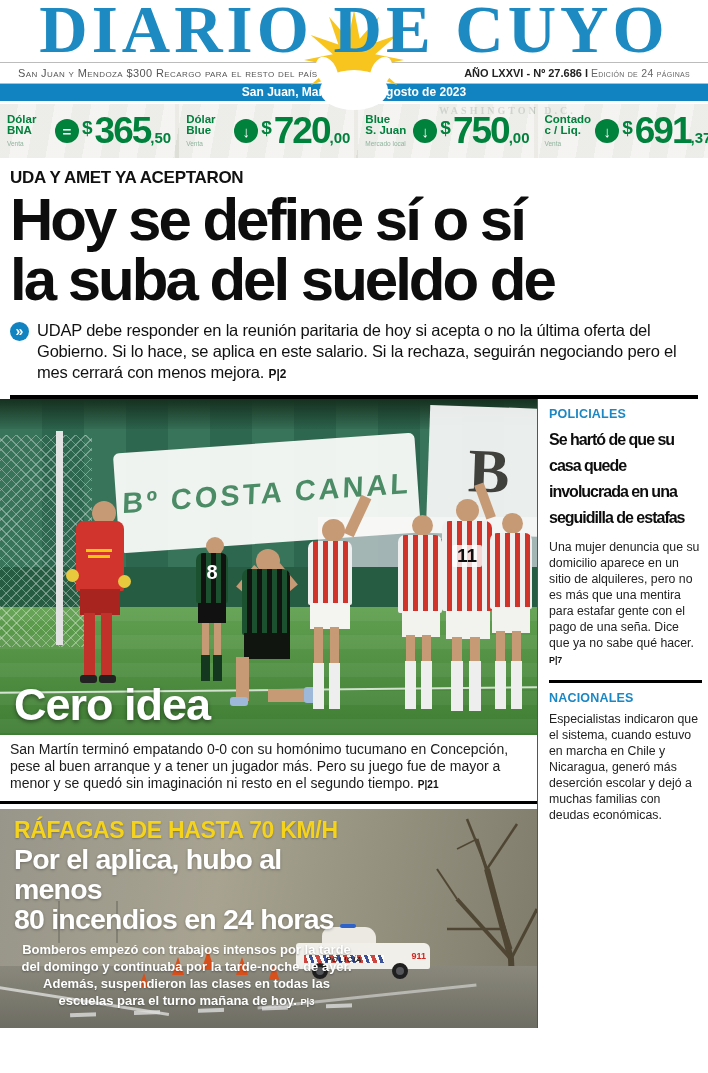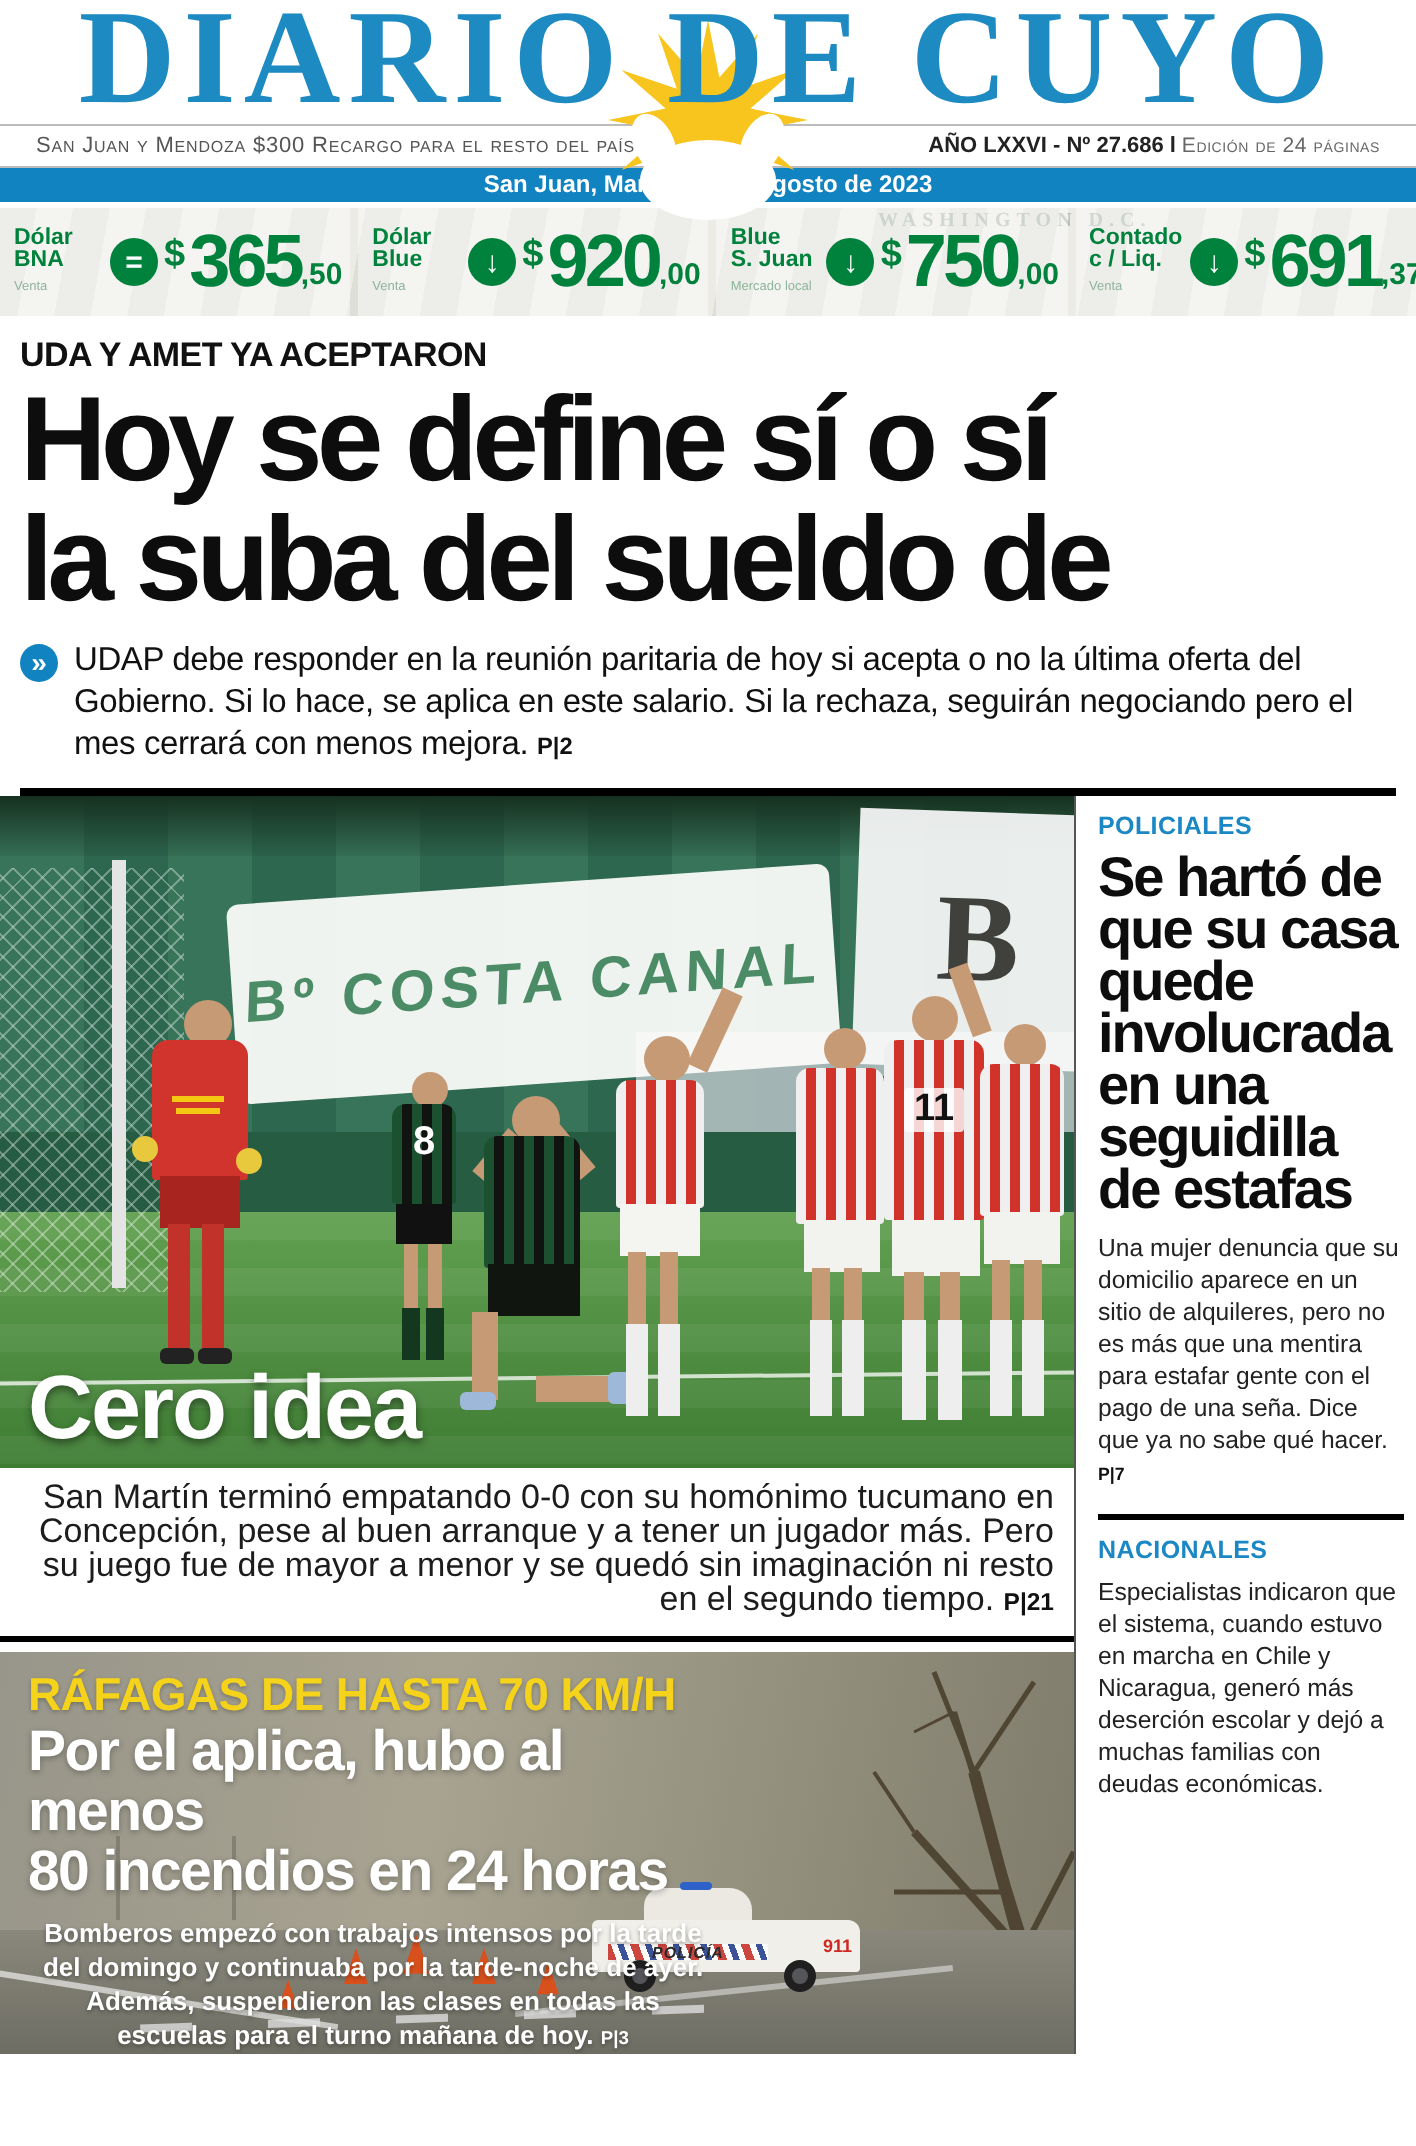--- a/index.html
+++ b/index.html
@@ -77,21 +77,21 @@
     display:flex; align-items:center; justify-content:center; }
   .banner2 span { font-size:62px; font-weight:bold; color:#23231f; opacity:.85; font-family:"Liberation Serif",serif; }
   .head { border-radius:50%; background:#c79a76; }
   .skin { background:#c79a76; }
   .stripes-red { background:repeating-linear-gradient(90deg,#efefef 0 5px,#d1332b 5px 10px); border-radius:7px 7px 2px 2px; }
   .stripes-green { background:repeating-linear-gradient(90deg,#1c5130 0 5px,#101310 5px 10px); border-radius:7px 7px 2px 2px; }
   .jersey-num { position:absolute; color:#fff; font-weight:bold; text-align:center; }
   .photo-title { position:absolute; left:14px; bottom:4px; color:#fff; font-size:45px; font-weight:bold;
     letter-spacing:-1px; text-shadow:0 2px 4px rgba(0,0,0,.45); z-index:9; }
 
-  .caption { padding:6px 10px 4px 10px; font-size:17px; line-height:17px; color:#1c1c1c;text-align:right; }
+  .caption { padding:6px 10px 4px 10px; font-size:14px; line-height:17px; color:#1c1c1c; }
   .rule-mid { border-top:3px solid #000; margin:4px 0 5px 0; }
 
   
   .photo-fire { position:relative; flex:1; overflow:hidden;
     background:linear-gradient(100deg,#98968a,#a8a391 40%,#93907e 70%,#7e7b6b); }
   .fire-text { position:absolute; left:14px; top:8px; width:360px; z-index:9; }
   .fire-kicker { color:#f6d31b; font-size:23px; font-weight:bold; letter-spacing:-.3px; text-shadow:0 1px 2px rgba(0,0,0,.25); }
   .fire-head { color:#fff; font-size:28.5px; line-height:30px; font-weight:bold; letter-spacing:-.8px; text-shadow:0 1px 3px rgba(0,0,0,.3); }
   .fire-sum { color:#fff; font-size:13px; font-weight:bold; line-height:17px; margin-top:7px; width:345px; text-shadow:0 1px 2px rgba(0,0,0,.35);text-align:center; }
   .road { position:absolute; left:0; right:0; bottom:0; height:62px; background:linear-gradient(#8a887c,#6e6d63); }
@@ -109,21 +109,21 @@
   .t-light { position:absolute; left:44px; bottom:53px; width:16px; height:4px; background:#2e62c8; border-radius:2px; }
   .t-stripe { position:absolute; left:8px; bottom:18px; width:80px; height:8px;
     background:repeating-linear-gradient(70deg,#c8332b 0 4px,#fff 4px 7px,#27418f 7px 10px,#fff 10px 13px); opacity:.9; }
   .t-policia { position:absolute; left:30px; bottom:17px; font-size:8px; font-weight:bold; font-style:italic; color:#2b2b2b; letter-spacing:.5px; z-index:2; }
   .t-911 { position:absolute; right:4px; bottom:20px; font-size:9px; font-weight:bold; color:#cf2721; }
   .t-wheel { position:absolute; bottom:2px; width:16px; height:16px; border-radius:50%; background:#55565a; border:4px solid #1f1f1f; }
 
   
   .sb-label { font-size:12.5px; font-weight:bold; letter-spacing:.2px; margin:2px 0 6px 0; }
   .lbl-blue { color:#1b87c4; }
-  .sb-head { font-size:28px; line-height:26px; font-weight:bold; color:#0d0d0d; letter-spacing:-1px; margin-bottom:8px; }
+  .sb-head { font-size:16px; line-height:26px; font-weight:bold; color:#0d0d0d; letter-spacing:-1px; margin-bottom:8px; }
   .sb-body { font-size:12.3px; line-height:16px; color:#222; }
   .sb-div { border-top:3px solid #000; margin:12px 0 8px 0; }
 </style>
 </head>
 <body>
 
 <div class="page">
 
   <header class="masthead">
     <svg class="sun" width="110" height="100" viewBox="0 0 110 100">
@@ -158,21 +158,21 @@
     </div>
 
     <div class="fx-box">
       <div class="fx-labels">
         <span class="fx-l1">Dólar</span>
         <span class="fx-l2">Blue</span>
         <span class="fx-sub">Venta</span>
       </div>
       <span class="fx-icon">↓</span>
       <span class="fx-sign">$</span>
-      <span class="fx-value">920</span>
+      <span class="fx-value">720</span>
       <span class="fx-dec">,00</span>
     </div>
 
     <div class="fx-box">
       <div class="fx-labels">
         <span class="fx-l1">Blue</span>
         <span class="fx-l2">S. Juan</span>
         <span class="fx-sub">Mercado local</span>
       </div>
       <span class="fx-icon">↓</span>

